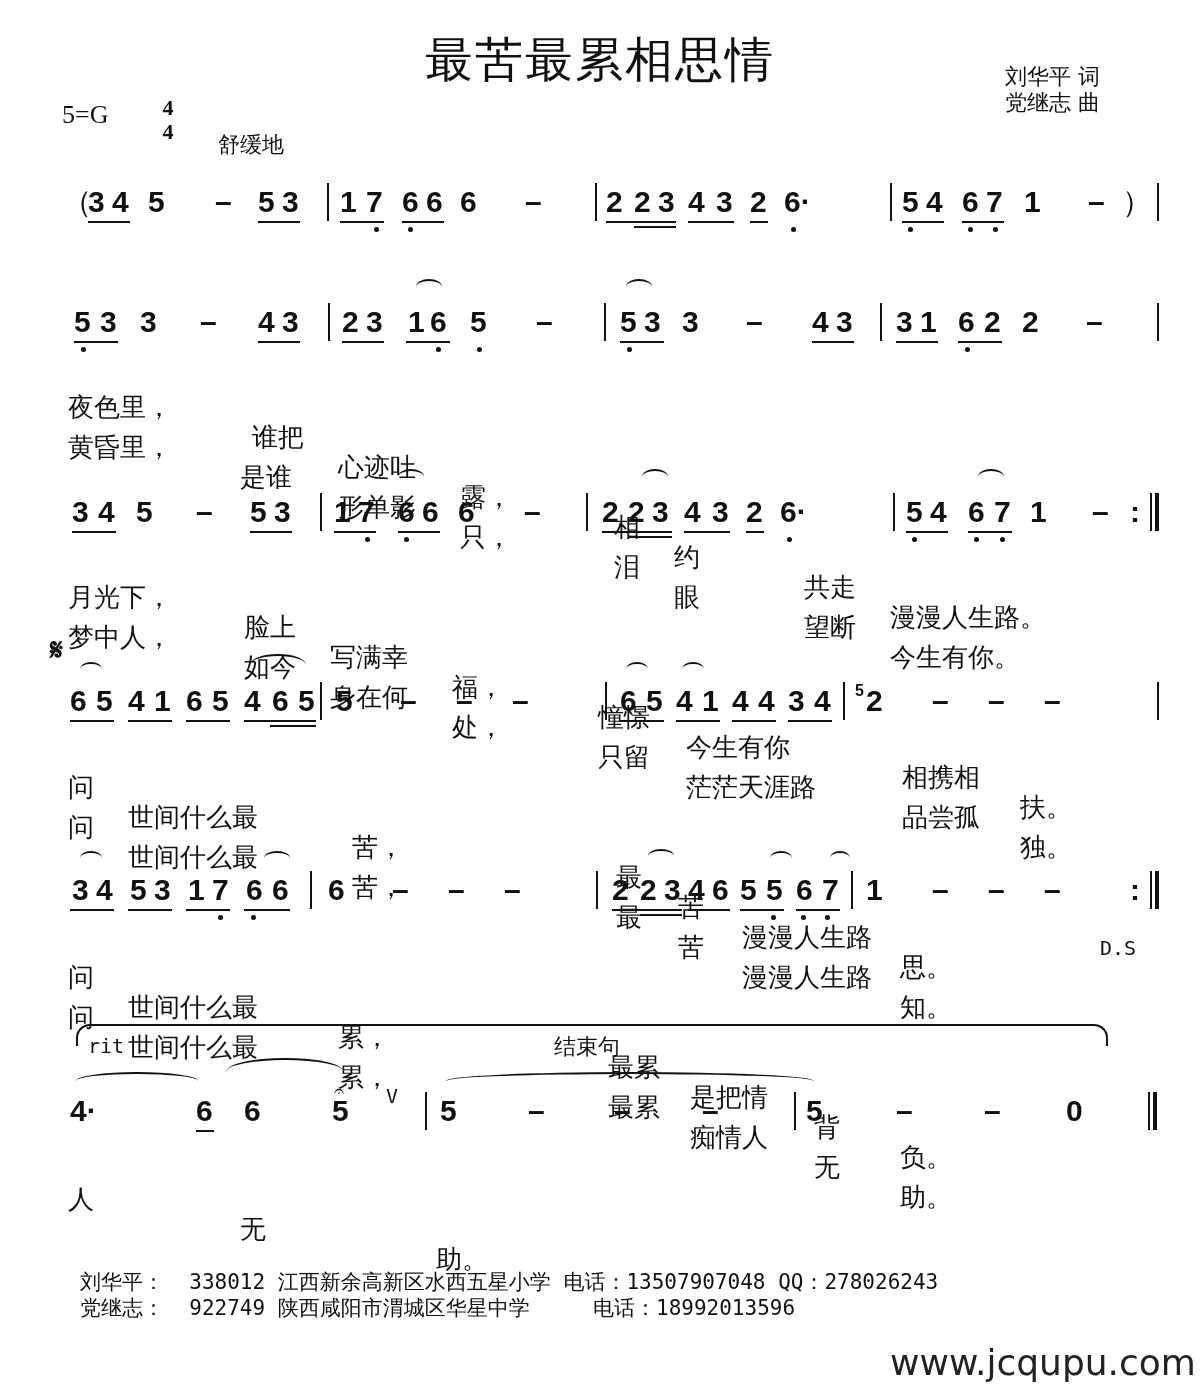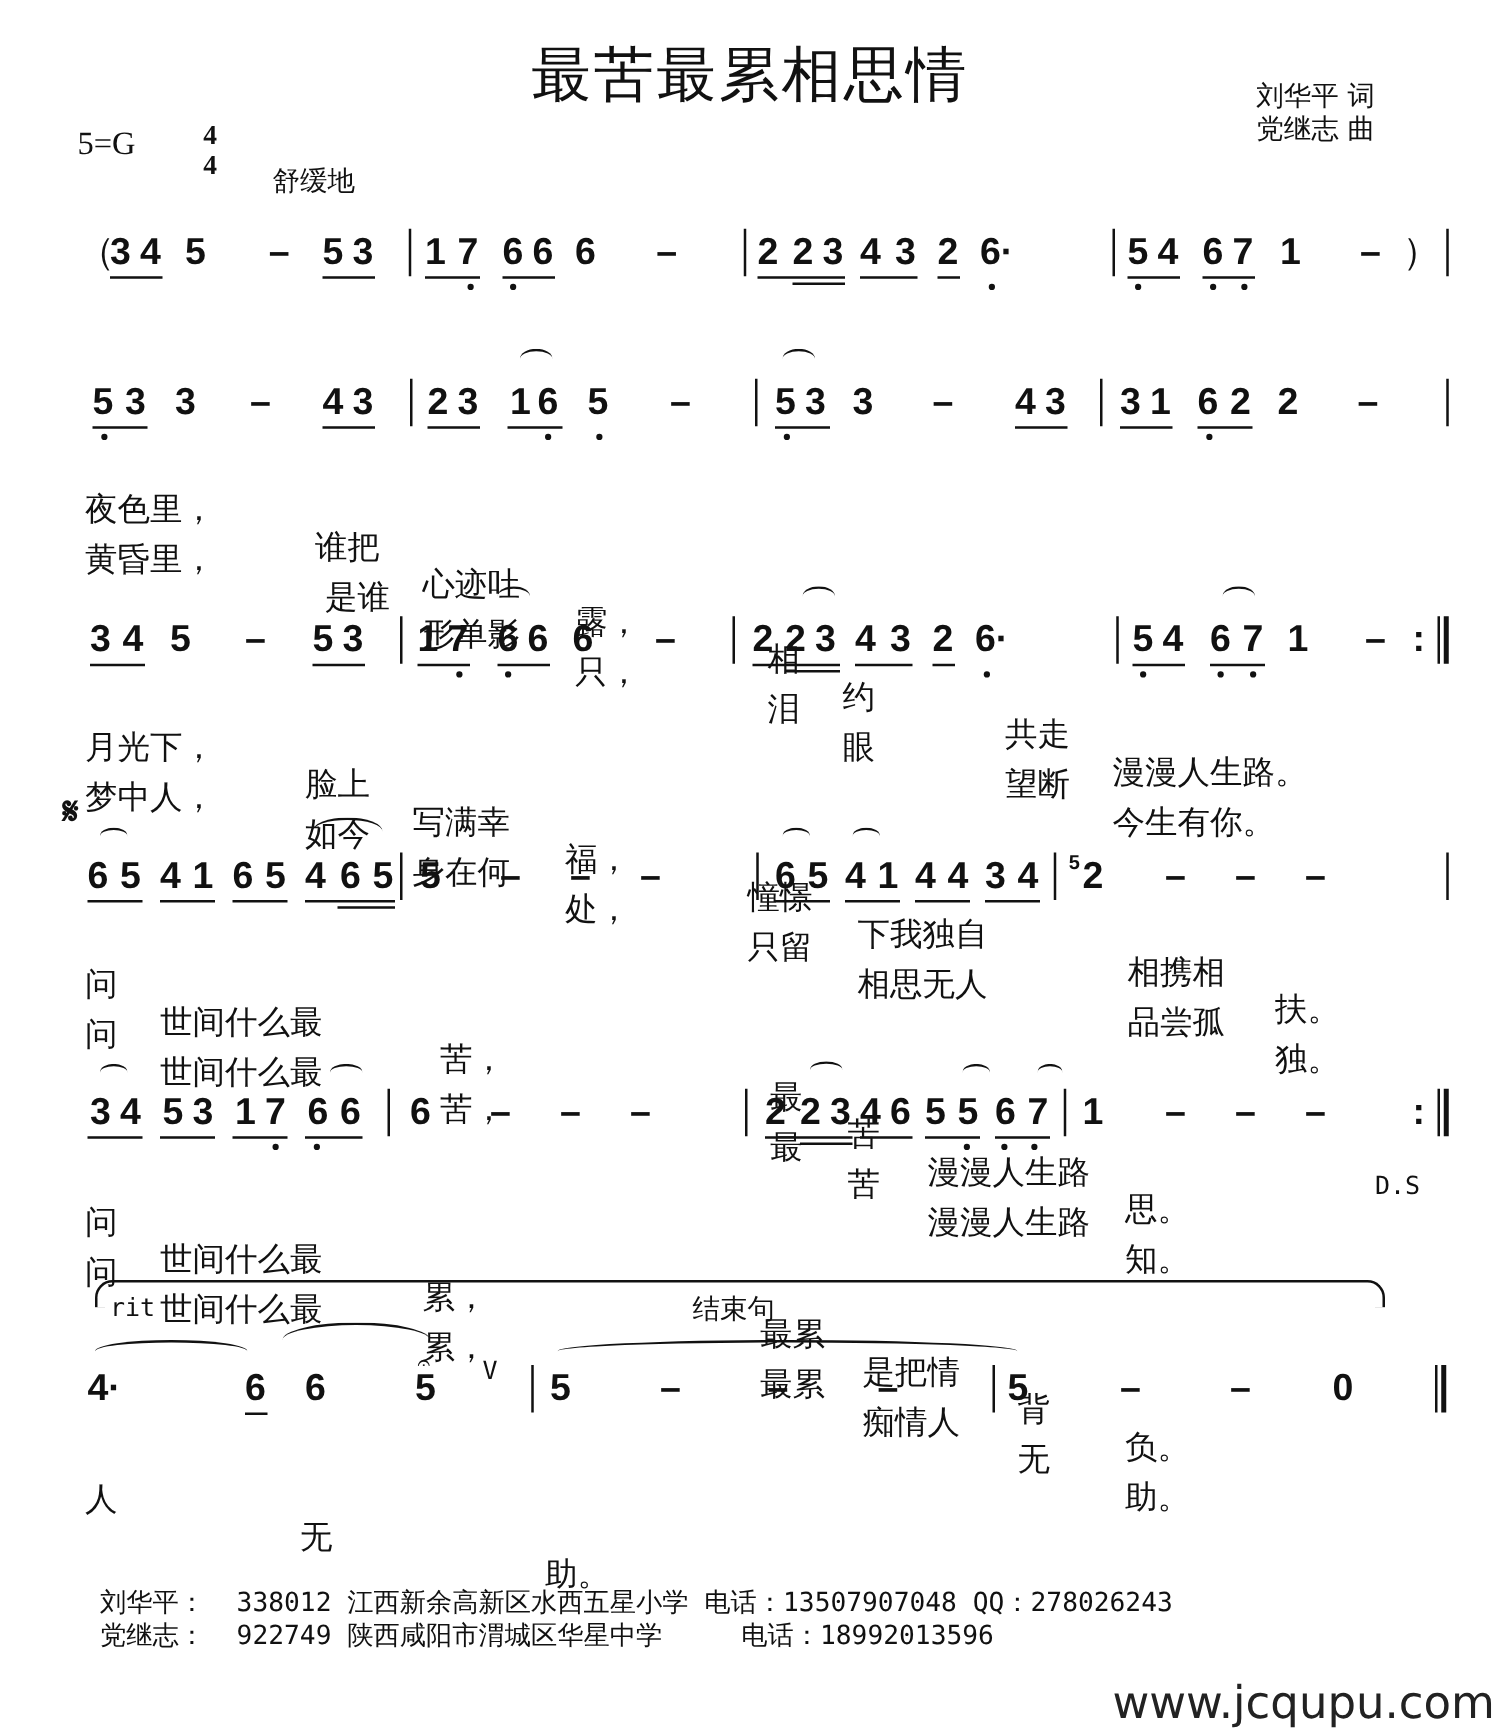--- a/index.html
+++ b/index.html
@@ -138,21 +138,21 @@
   <span style="position:absolute;left:184px">谁把</span>
   <span style="position:absolute;left:270px">心迹吐</span>
   <span style="position:absolute;left:392px">露，</span>
   <span style="position:absolute;left:546px">相</span>
   <span style="position:absolute;left:606px">约</span>
   <span style="position:absolute;left:736px">共走</span>
   <span style="position:absolute;left:822px">漫漫人生路。</span>
 </div>
 <div class="lyr" style="left:68px;top:400px">
   <span style="position:absolute;left:0">黄昏里，</span>
-  <span style="position:absolute;left:192px">是谁</span>
+  <span style="position:absolute;left:172px">是谁</span>
   <span style="position:absolute;left:270px">形单影</span>
   <span style="position:absolute;left:392px">只，</span>
   <span style="position:absolute;left:546px">泪</span>
   <span style="position:absolute;left:606px">眼</span>
   <span style="position:absolute;left:736px">望断</span>
   <span style="position:absolute;left:822px">今生有你。</span>
 </div>
 
 <div class="abs staff" style="top:495px">
   <div class="slur" style="left:398px;top:-26px;width:26px;height:14px"></div>
@@ -205,31 +205,31 @@
   <span class="n" style="left:1130px">:</span>
   <div class="bar" style="left:1150px;top:-2px;width:2px"></div>
   <div class="bar" style="left:1155px;top:-2px;width:4px"></div>
 </div>
 <div class="lyr" style="left:68px;top:550px">
   <span style="position:absolute;left:0">月光下，</span>
   <span style="position:absolute;left:176px">脸上</span>
   <span style="position:absolute;left:262px">写满幸</span>
   <span style="position:absolute;left:384px">福，</span>
   <span style="position:absolute;left:530px">憧憬</span>
-  <span style="position:absolute;left:618px">下我独自</span>
+  <span style="position:absolute;left:618px">今生有你</span>
   <span style="position:absolute;left:834px">相携相</span>
   <span style="position:absolute;left:952px">扶。</span>
 </div>
 <div class="lyr" style="left:68px;top:590px">
   <span style="position:absolute;left:0">梦中人，</span>
   <span style="position:absolute;left:176px">如今</span>
   <span style="position:absolute;left:262px">身在何</span>
   <span style="position:absolute;left:384px">处，</span>
   <span style="position:absolute;left:530px">只留</span>
-  <span style="position:absolute;left:618px">相思无人</span>
+  <span style="position:absolute;left:618px">茫茫天涯路</span>
   <span style="position:absolute;left:834px">品尝孤</span>
   <span style="position:absolute;left:952px">独。</span>
 </div>
 
 <div class="abs" style="left:50px;top:632px;font-size:30px;font-weight:bold;font-family:'DejaVu Serif',serif">𝄋</div>
 <div class="abs staff" style="top:684px">
   <div class="slur" style="left:80px;top:-22px;width:22px;height:12px"></div>
   <div class="slur" style="left:250px;top:-30px;width:56px;height:20px"></div>
   <div class="slur" style="left:626px;top:-22px;width:22px;height:12px"></div>
   <div class="slur" style="left:682px;top:-22px;width:22px;height:12px"></div>

